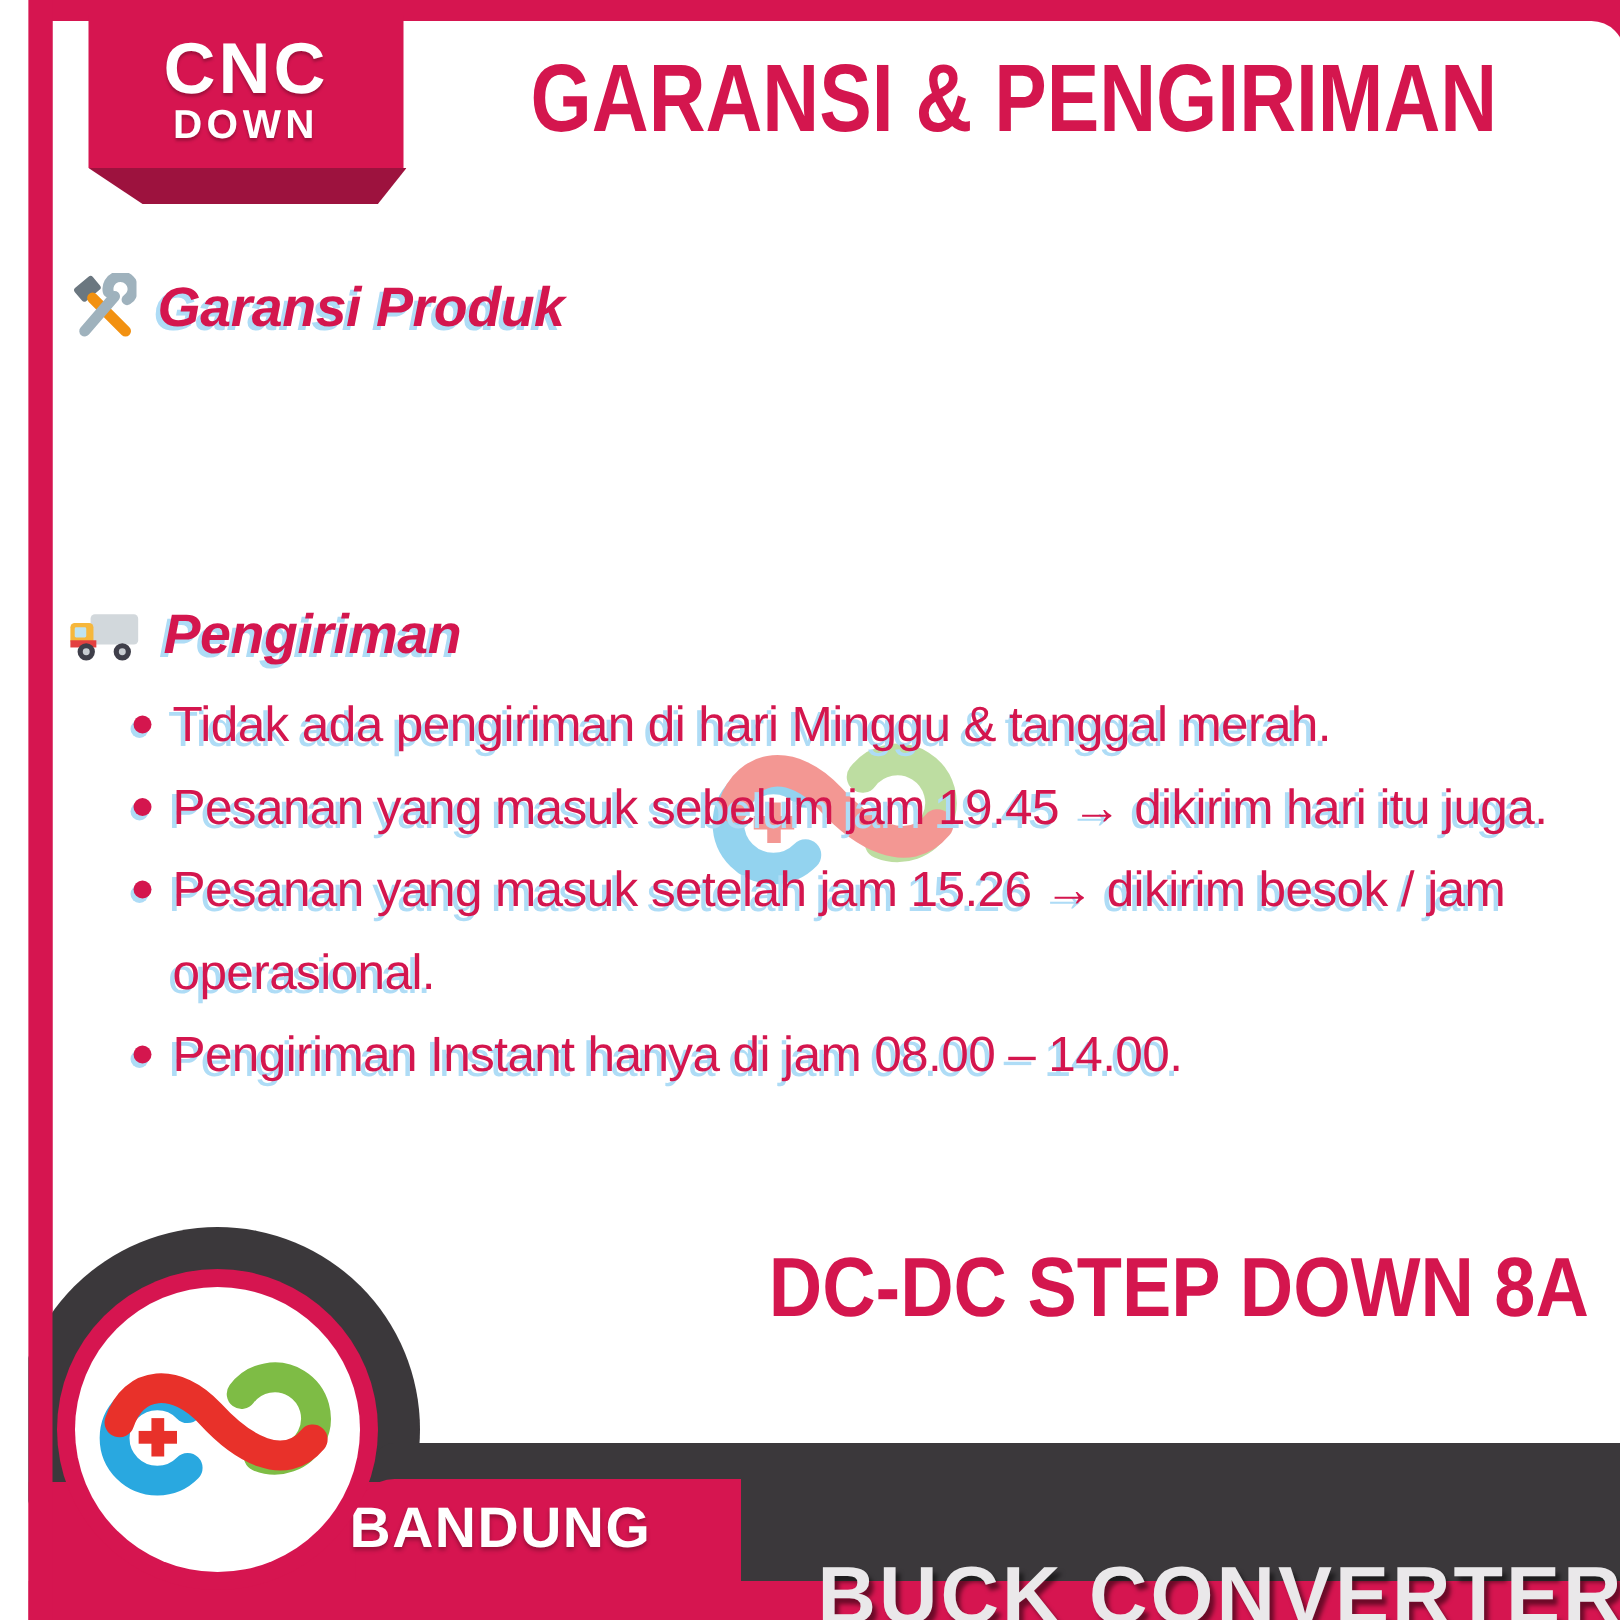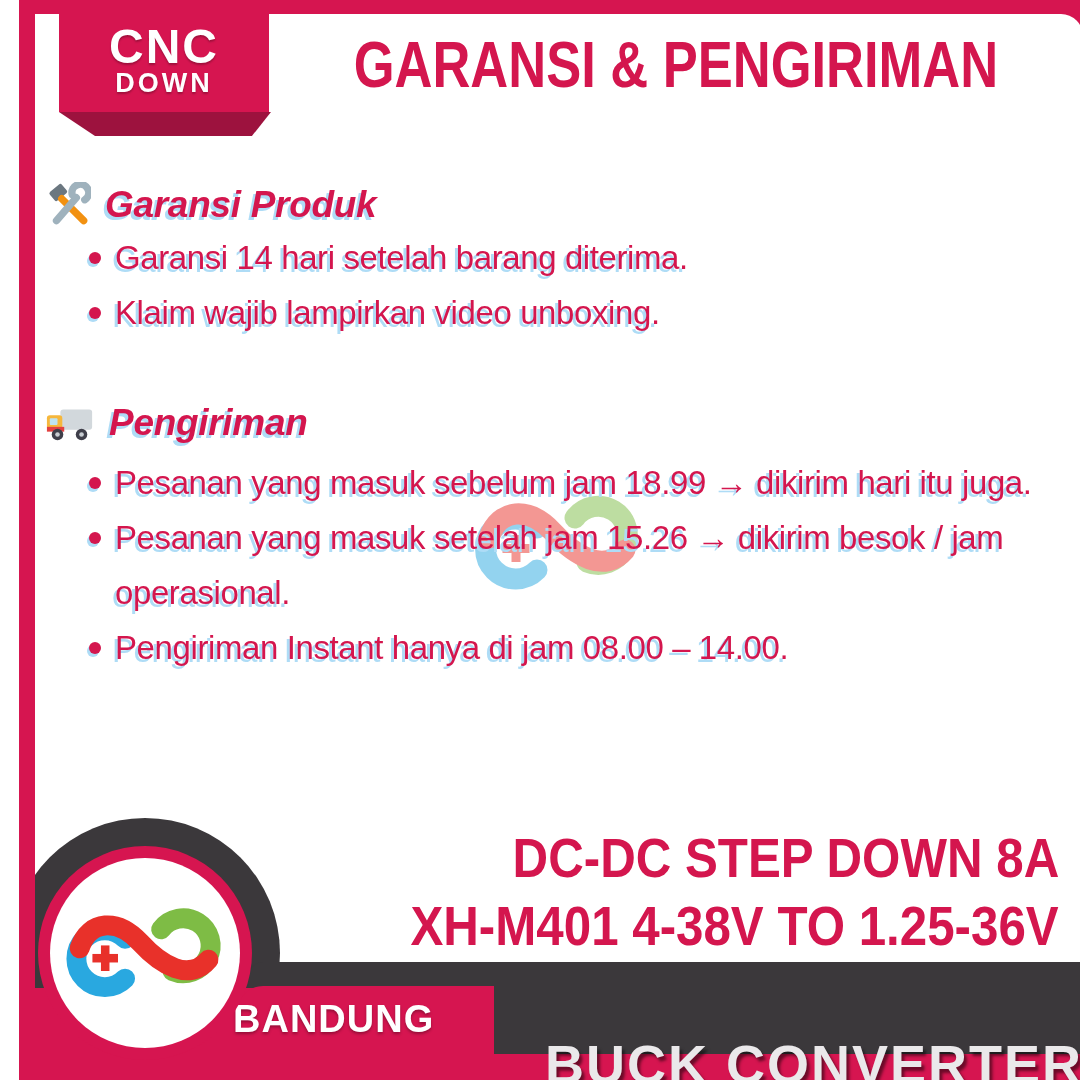--- a/index.html
+++ b/index.html
@@ -112,57 +112,53 @@
 
     <div class="sec-heading h1">
       <svg width="46" height="46" viewBox="0 0 44 44">
         <rect x="5" y="5" width="15" height="11" rx="2" fill="#6B7780" transform="rotate(-40 12 10)"></rect>
         <line x1="16" y1="16" x2="37" y2="37" stroke="#F29111" stroke-width="7" stroke-linecap="round"></line>
         <line x1="11" y1="37" x2="30" y2="15" stroke="#9FB2BD" stroke-width="7" stroke-linecap="round"></line>
         <path d="M 26 12 A 8 8 0 1 1 38 17" fill="none" stroke="#9FB2BD" stroke-width="7" stroke-linecap="round"></path>
       </svg>
       <span class="h-text">Garansi Produk</span>
     </div>
-    <ul class="bullets ul1">
-      <li>Garansi 14 hari setelah barang diterima.</li>
-      <li>Klaim wajib lampirkan video unboxing.</li>
-    </ul>
 
     <div class="sec-heading h2">
       <svg width="50" height="40" viewBox="0 0 52 40">
         <rect x="16" y="6" width="33" height="21" rx="3" fill="#D2D8DC"></rect>
         <rect x="2" y="12" width="16" height="15" rx="3" fill="#F6B73C"></rect>
         <rect x="5" y="15" width="8" height="7" rx="1" fill="#BFE3F0"></rect>
         <rect x="2" y="24" width="18" height="5" fill="#E34040"></rect>
         <circle cx="13" cy="32" r="6" fill="#3F3F4A"></circle>
           <circle cx="13" cy="32" r="2.4" fill="#C8CDD2"></circle>
         <circle cx="38" cy="32" r="6" fill="#3F3F4A"></circle>
           <circle cx="38" cy="32" r="2.4" fill="#C8CDD2"></circle>
       </svg>
       <span class="h-text">Pengiriman</span>
     </div>
     <ul class="bullets ul2">
-      <li>Pesanan yang masuk sebelum jam 18.99 → dikirim hari itu juga.</li>
+      <li>Tidak ada pengiriman di hari Minggu &amp; tanggal merah.</li>
+      <li>Pesanan yang masuk sebelum jam 19.45 → dikirim hari itu juga.</li>
       <li>Pesanan yang masuk setelah jam 15.26 → dikirim besok / jam operasional.</li>
       <li>Pengiriman Instant hanya di jam 08.00 – 14.00.</li>
     </ul>
   </div>
 
   <div class="dark-circle"></div>
   <div class="dark-bar"></div>
   <div class="band-a"></div>
   <div class="band-b"></div>
   <div class="bottom-strip"></div>
 
   <div class="subtitle">BUCK CONVERTER</div>
   <div class="city">BANDUNG</div>
 
   <div class="product-title">
     <span class="pline"><span>DC-DC STEP DOWN 8A</span></span>
-    <span class="pline"><span>XH-M401 4-38V TO 1.25-36V</span></span>
   </div>
 
   <div class="pink-circle"></div>
   <div class="white-circle"></div>
   <svg class="circle-logo" width="180" height="110" viewBox="0 0 190 110">
     <path d="M 74 40 A 30 30 0 1 0 74 82" fill="none" stroke="#29A8E0" stroke-width="21" stroke-linecap="round"></path>
     <path d="M 112 30 A 29 29 0 1 1 124 74" fill="none" stroke="#7EBC45" stroke-width="21" stroke-linecap="round"></path>
     <path d="M 26 50 C 36 20, 66 18, 90 44 C 112 68, 142 86, 162 62" fill="none" stroke="#E8312A" stroke-width="21" stroke-linecap="round"></path>
     <rect x="48.5" y="47" width="9" height="27" fill="#E8312A"></rect>
     <rect x="39.5" y="56" width="27" height="9" fill="#E8312A"></rect>

